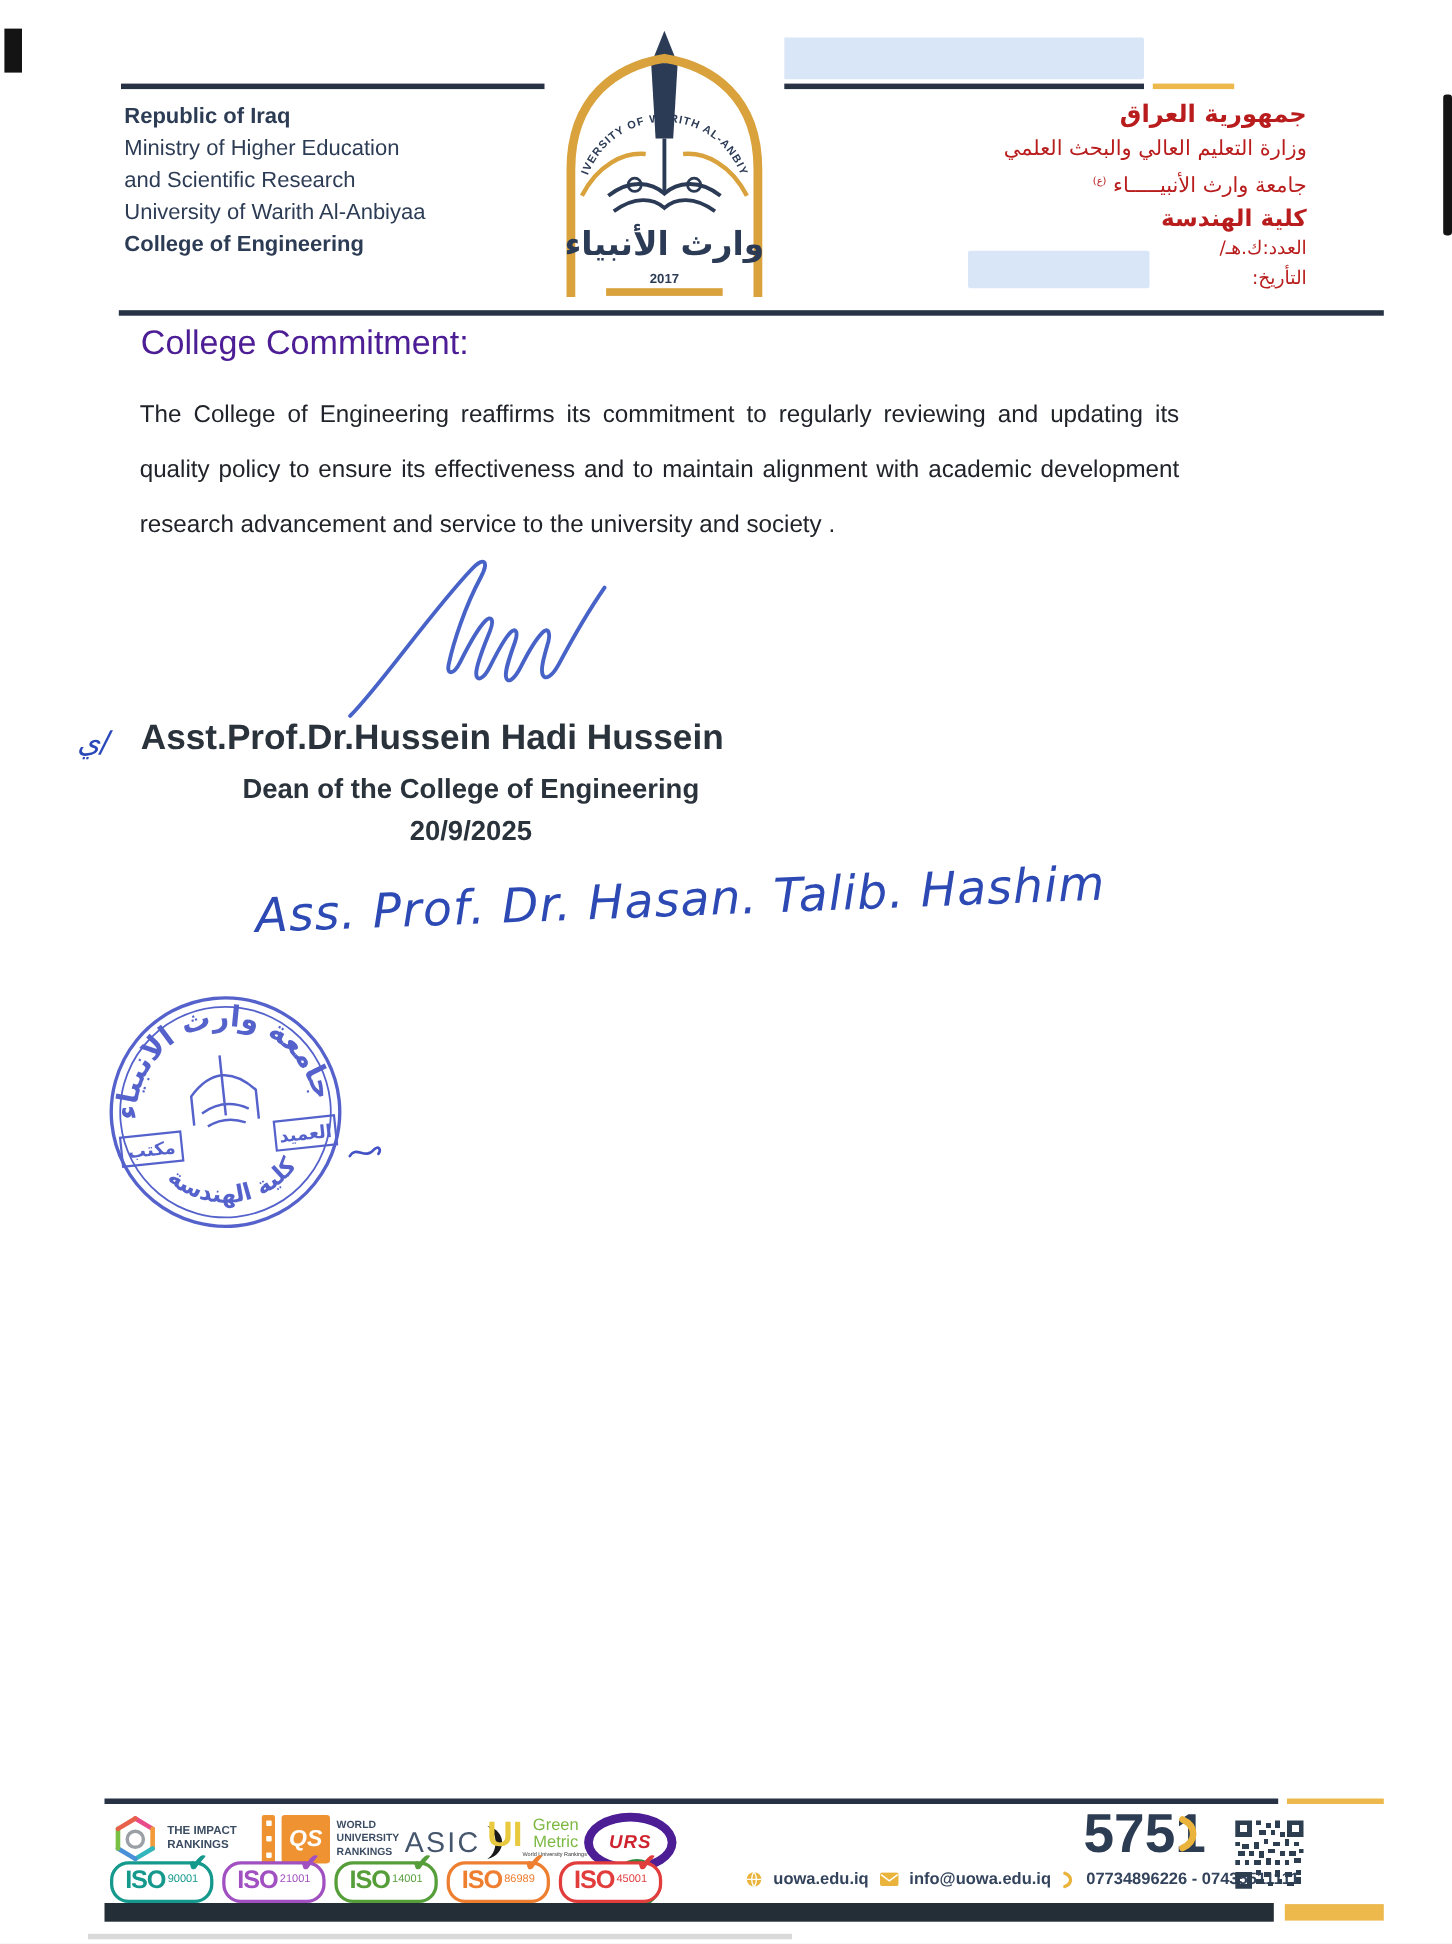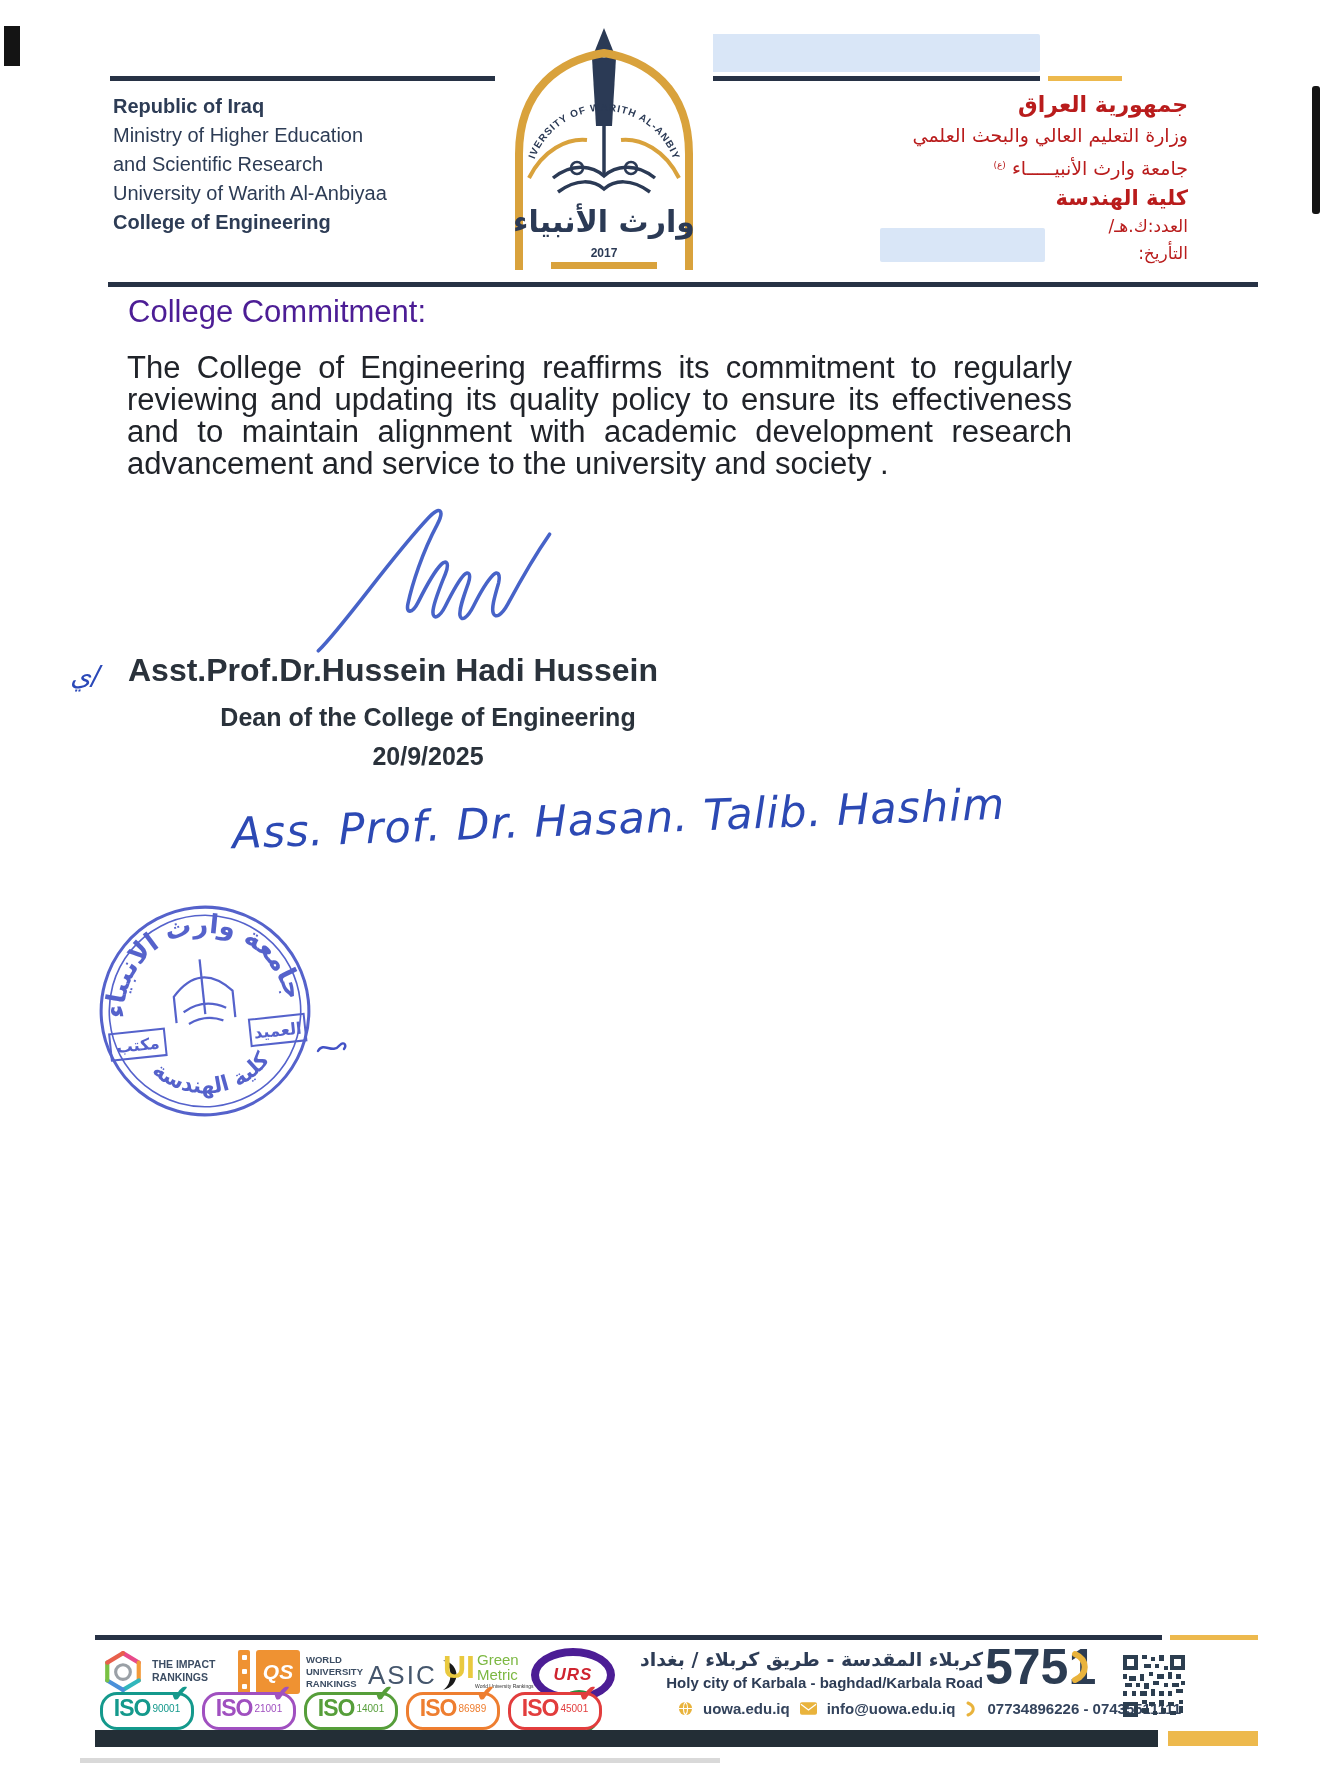--- a/index.html
+++ b/index.html
@@ -26,21 +26,21 @@
   .hr4{font-size:21px;font-weight:bold;}
   .hr5,.hr6{font-size:17px;line-height:27px!important;}
 
   .logo-box{left:495px;top:26px;width:218px;height:248px;background:#fff;z-index:5;}
 
   
   .divider{left:108px;top:282px;width:1150px;height:5px;background:#273245;}
 
   
   .heading{left:128px;top:294px;font-size:31px;color:#4c1d95;}
-  .paragraph{left:127px;top:352px;width:945px;font-size:31px;line-height:32px;
+  .paragraph{left:127px;top:352px;width:945px;font-size:22px;line-height:50px;
              text-align:justify;color:#202329;}
   .sig-svg{left:310px;top:495px;z-index:2;}
   .name-block{left:128px;top:652px;width:600px;color:#2a323b;}
   .signer-name{font-size:32px;font-weight:bold;}
   .signer-title{font-size:25px;font-weight:bold;text-align:center;margin-top:14px;}
   .signature-date{font-size:25px;font-weight:bold;text-align:center;margin-top:10px;}
   .sig-prefix{left:70px;top:660px;font-size:27px;color:#2a48b8;font-style:italic;
               font-family:"DejaVu Sans",sans-serif;}
   .handwritten{left:232px;top:793px;width:800px;font-size:43px;font-style:italic;
                color:#2c49b4;letter-spacing:1px;transform:rotate(-2.2deg);
@@ -58,21 +58,21 @@
   .qs-dots{width:12px;height:44px;background:#ef9232;border-radius:2px;display:flex;
            flex-direction:column;justify-content:space-around;align-items:center;}
   .qs-dots i{width:5px;height:5px;background:#fff;border-radius:1px;}
   .qs-badge{width:44px;height:44px;background:#ef9232;border-radius:3px;color:#fff;
             font-weight:bold;font-size:21px;display:flex;align-items:center;justify-content:center;font-style:italic;}
   .qs-label{font-size:9.5px;font-weight:bold;line-height:12px;color:#3c4d63;}
   .asic{left:368px;top:1658px;display:flex;align-items:center;}
   .asic-label{font-size:26px;letter-spacing:2px;color:#45566c;}
   .greenmetric{left:443px;top:1652px;display:flex;align-items:flex-start;}
   .gm-ui{font-size:32px;font-weight:bold;color:#e9c93f;line-height:30px;}
-  .gm-txt{font-size:15px;line-height:15px;color:#7cb842;margin-left:2px;}
+  .gm-txt{font-size:15px;line-height:15px;color:#7cb842;margin-left:2px;text-align:center;}
   .gm-sub{font-size:5px;color:#333;margin-top:1px;}
   .urs{left:531px;top:1648px;width:68px;height:38px;border:8px solid #4c1d95;border-radius:50%;
        display:flex;align-items:center;justify-content:center;}
   .urs-label{color:#cf2430;font-weight:bold;font-style:italic;font-size:17px;letter-spacing:1px;}
   .globe-emblem{left:557px;top:1690px;width:38px;height:38px;border:3px solid #2e8b3d;
        border-radius:50%;display:flex;align-items:center;justify-content:center;}
   .globe-inner{width:24px;height:24px;border-radius:50%;background:#bcd9ee;border:1px solid #8fae8f;}
 
   .iso-row{left:100px;top:1692px;display:flex;gap:8px;}
   .iso{position:relative;width:88px;height:32px;border-radius:17px;display:flex;
@@ -296,24 +296,20 @@
       <span class="num">86989</span>
       <span class="chk">✔</span>
     </div>
     <div class="iso iso5">
       <span class="lbl">ISO</span>
       <span class="num">45001</span>
       <span class="chk">✔</span>
     </div>
   </div>
 
-  <div class="abs f-addr">
-    <div class="f-addr-ar ar">كربلاء المقدسة - طريق كربلاء / بغداد</div>
-    <div class="f-addr-en">Holy city of Karbala - baghdad/Karbala Road</div>
-  </div>
   <div class="abs doc-number">5751</div>
   <svg class="abs phone-curve" width="24" height="34" viewBox="0 0 24 34">
     <path d="M5 4 C18 10 18 24 5 30" fill="none" stroke="#e9b33c" stroke-width="6" stroke-linecap="round"></path>
   </svg>
   <div class="abs contacts">
     <span class="ic">
       <svg width="15" height="15" viewBox="0 0 16 16">
           <circle cx="8" cy="8" r="7" fill="#e9b33c"></circle>
           <path d="M1 8 H15 M8 1 C5 4 5 12 8 15 C11 12 11 4 8 1" stroke="#fff" stroke-width="1.2" fill="none"></path>
         </svg>

